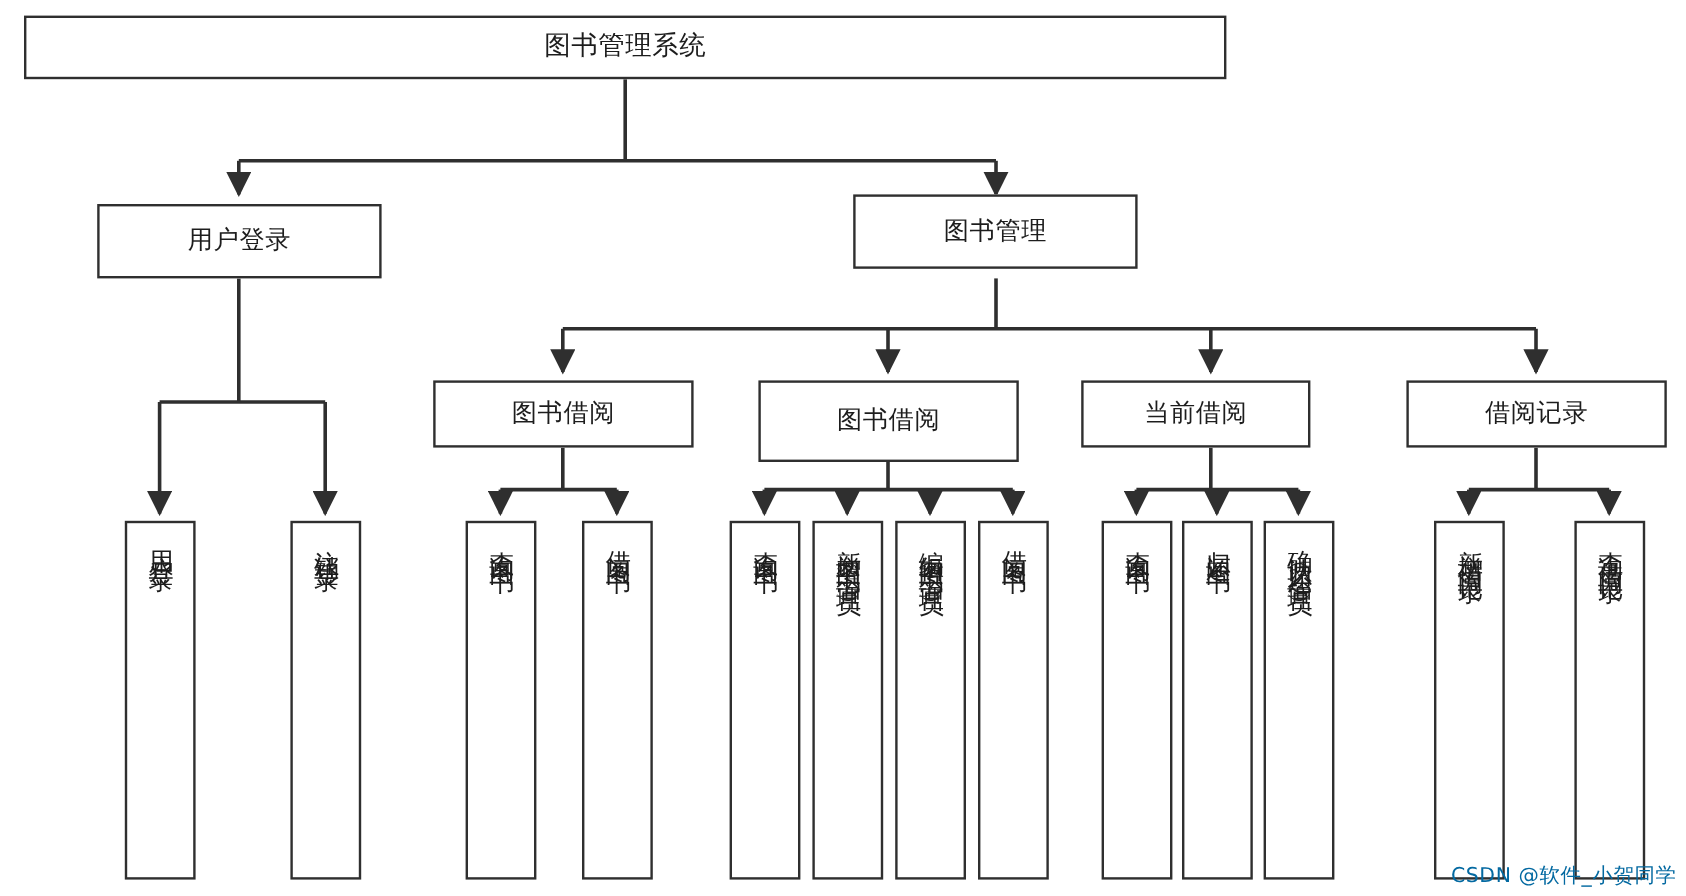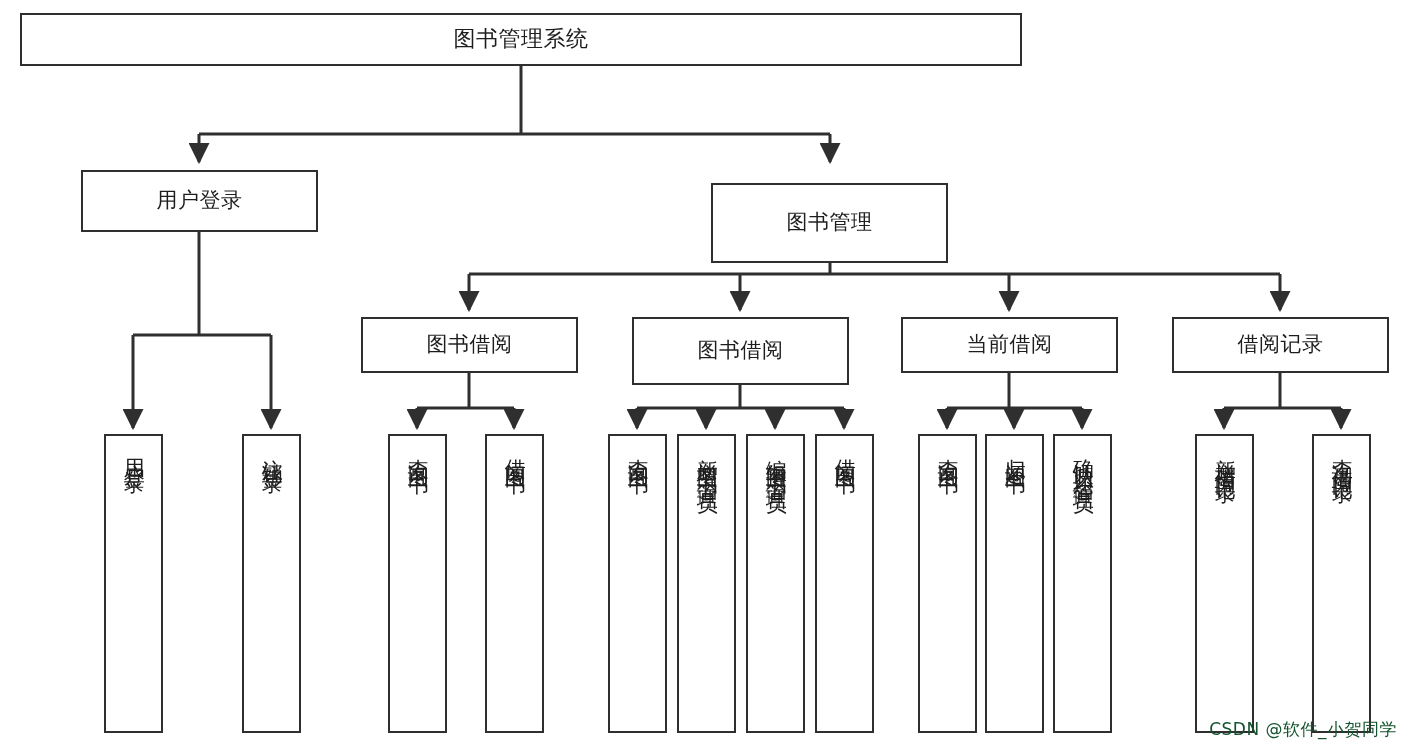--- a/index.html
+++ b/index.html
@@ -60,21 +60,21 @@
     font-size: 21px;
     line-height: 1.02;
     letter-spacing: 5px;
     white-space: nowrap;
   }
   #watermark {
     position: absolute;
     right: 8px;
     bottom: 6px;
     font-size: 17px;
-    color: #14532d;
+    color: #0369a1;
     letter-spacing: 0.5px;
     white-space: nowrap;
   }
 </style>
 </head>
 <body>
 
 <div id="canvas">
 
   <svg id="edges" viewBox="0 0 1405 747" xmlns="http://www.w3.org/2000/svg">
@@ -127,31 +127,31 @@
     </g>
   </svg>
 
   <div class="node h root" style="left:20px; top:13px; width:1002px; height:53px;">
     <span class="label">图书管理系统</span>
   </div>
 
   <div class="node h" style="left:81px; top:170px; width:237px; height:62px;">
     <span class="label">用户登录</span>
   </div>
-  <div class="node h" style="left:711px; top:183px; width:237px; height:80px;">
+  <div class="node h" style="left:711px; top:162px; width:237px; height:62px;">
     <span class="label">图书管理</span>
   </div>
 
   <div class="node h" style="left:361px; top:317px; width:217px; height:56px;">
     <span class="label">图书借阅</span>
   </div>
   <div class="node h" style="left:632px; top:317px; width:217px; height:68px;">
     <span class="label">图书借阅</span>
   </div>
-  <div class="node h" style="left:901px; top:317px; width:217px; height:56px;">
+  <div class="node h" style="left:901px; top:317px; width:191px; height:56px;">
     <span class="label">当前借阅</span>
   </div>
   <div class="node h" style="left:1172px; top:317px; width:217px; height:56px;">
     <span class="label">借阅记录</span>
   </div>
 
   <div class="node v" style="left:104px; top:434px; width:59px; height:299px;">
     <span class="label">用户登录</span>
   </div>
   <div class="node v" style="left:242px; top:434px; width:59px; height:299px;">

